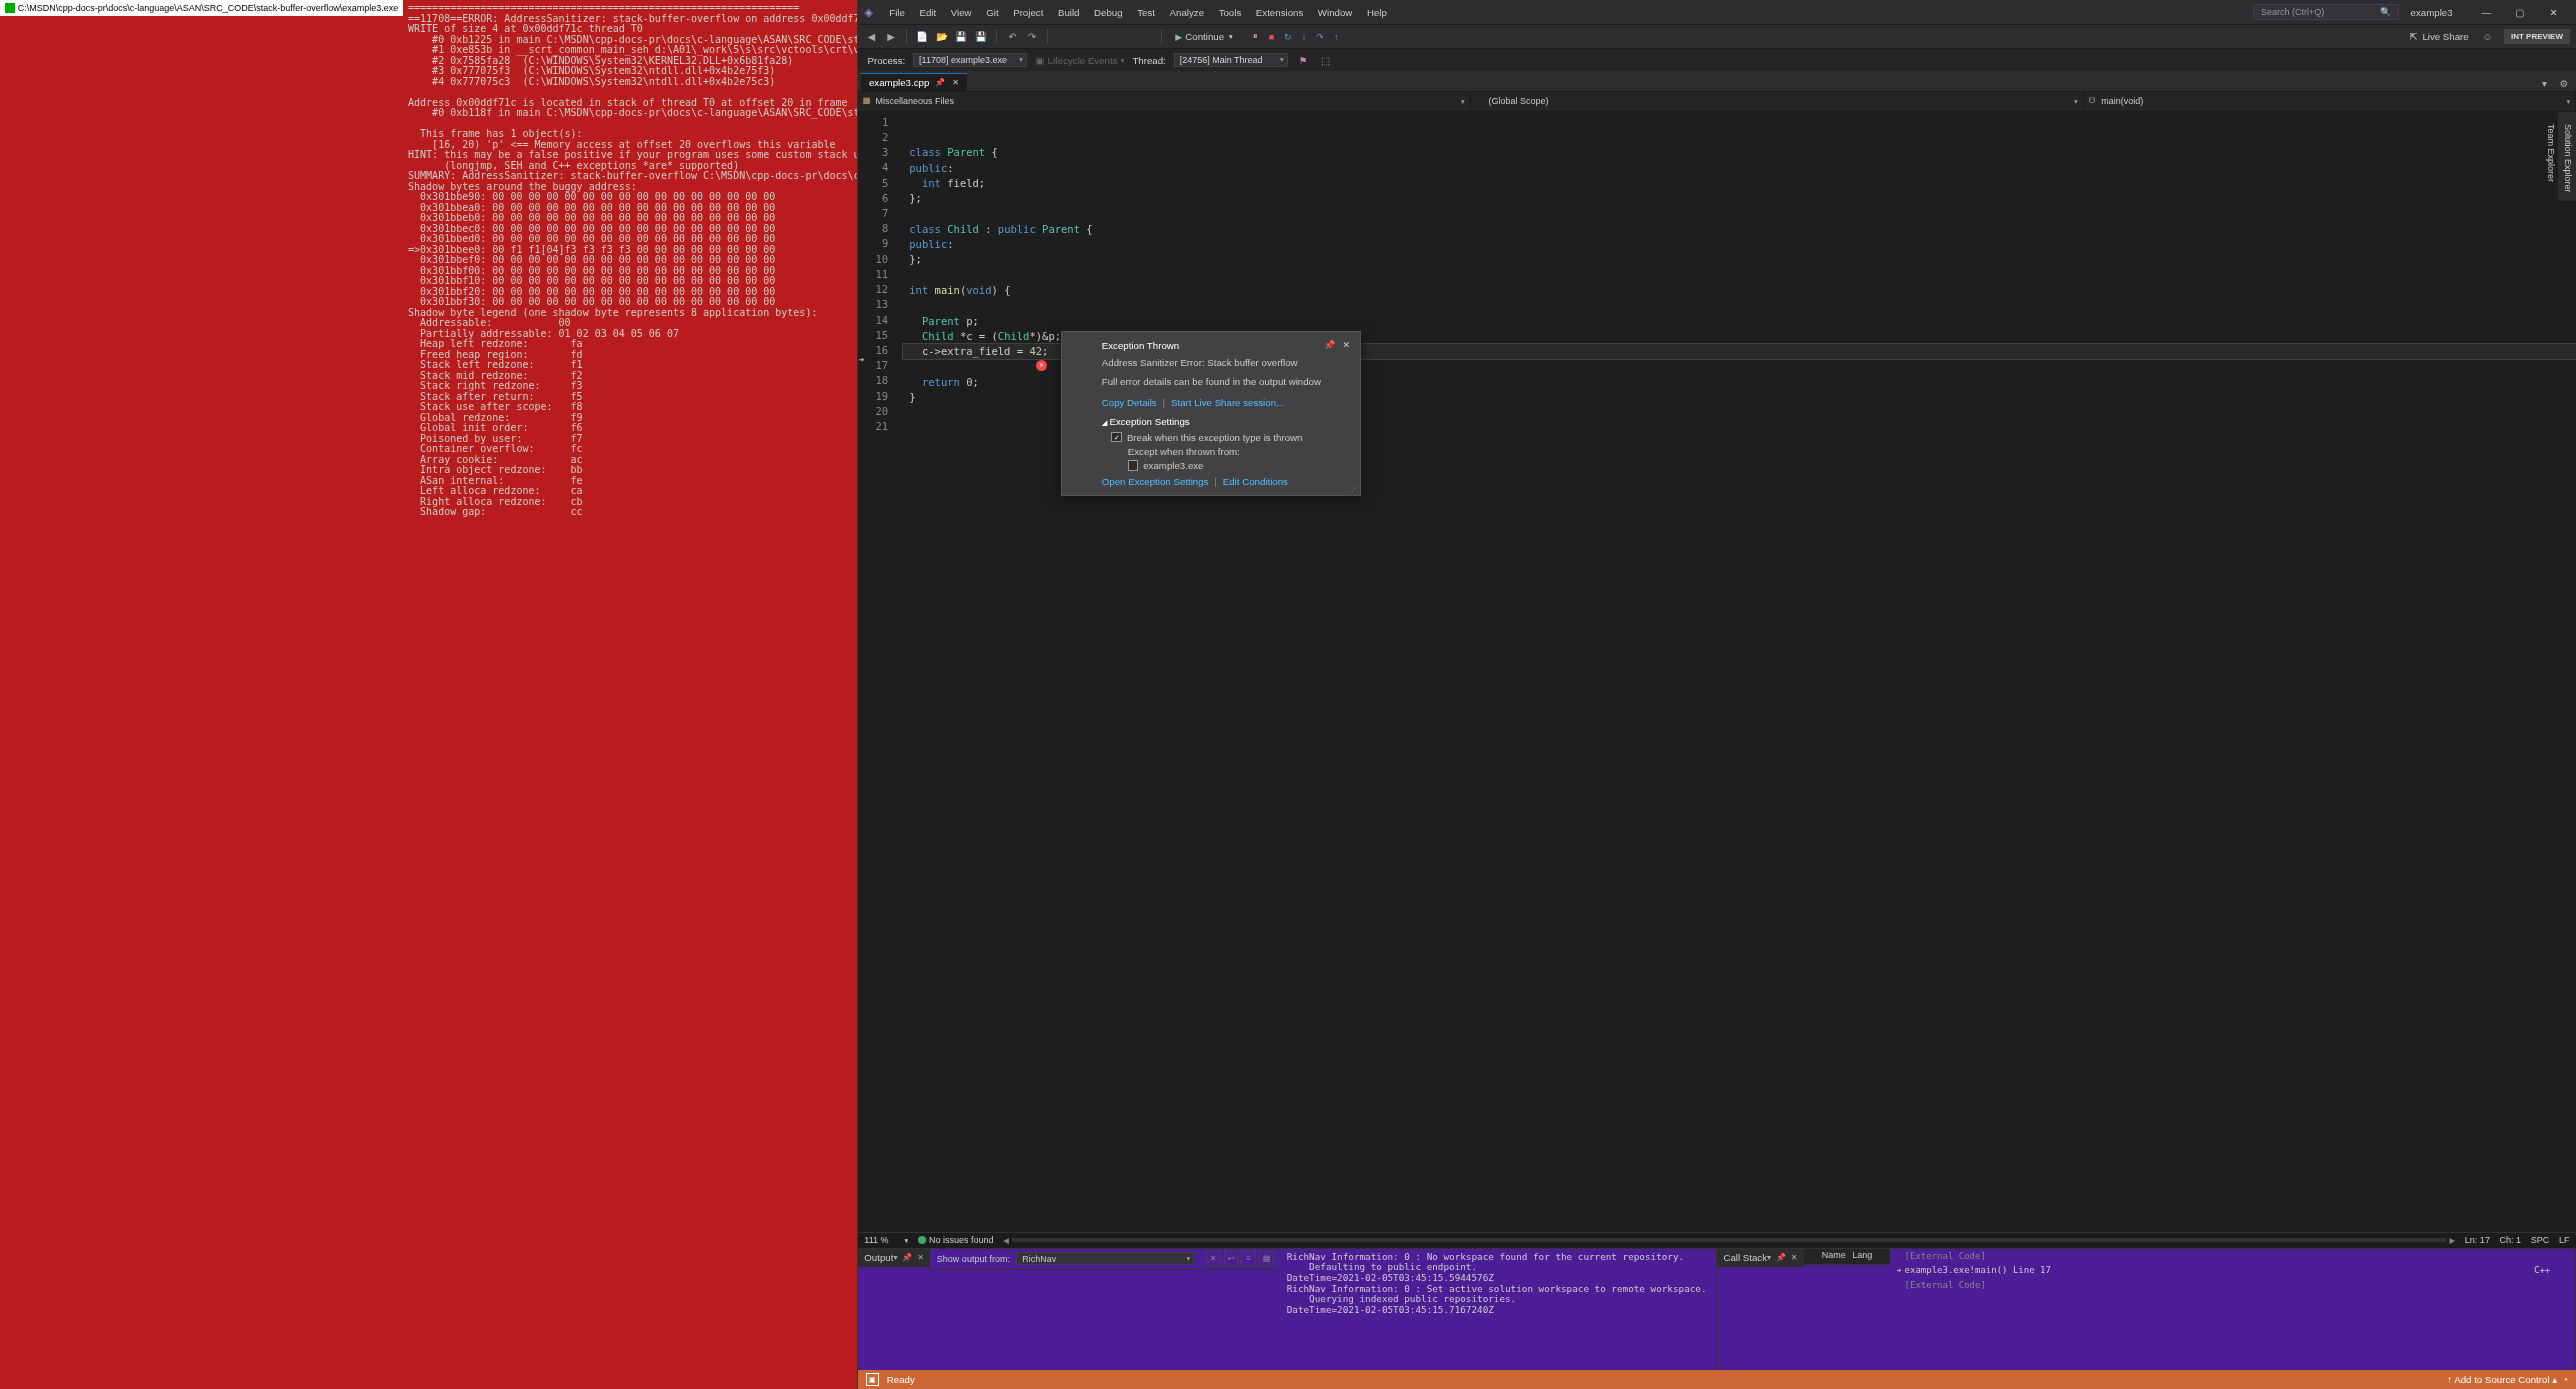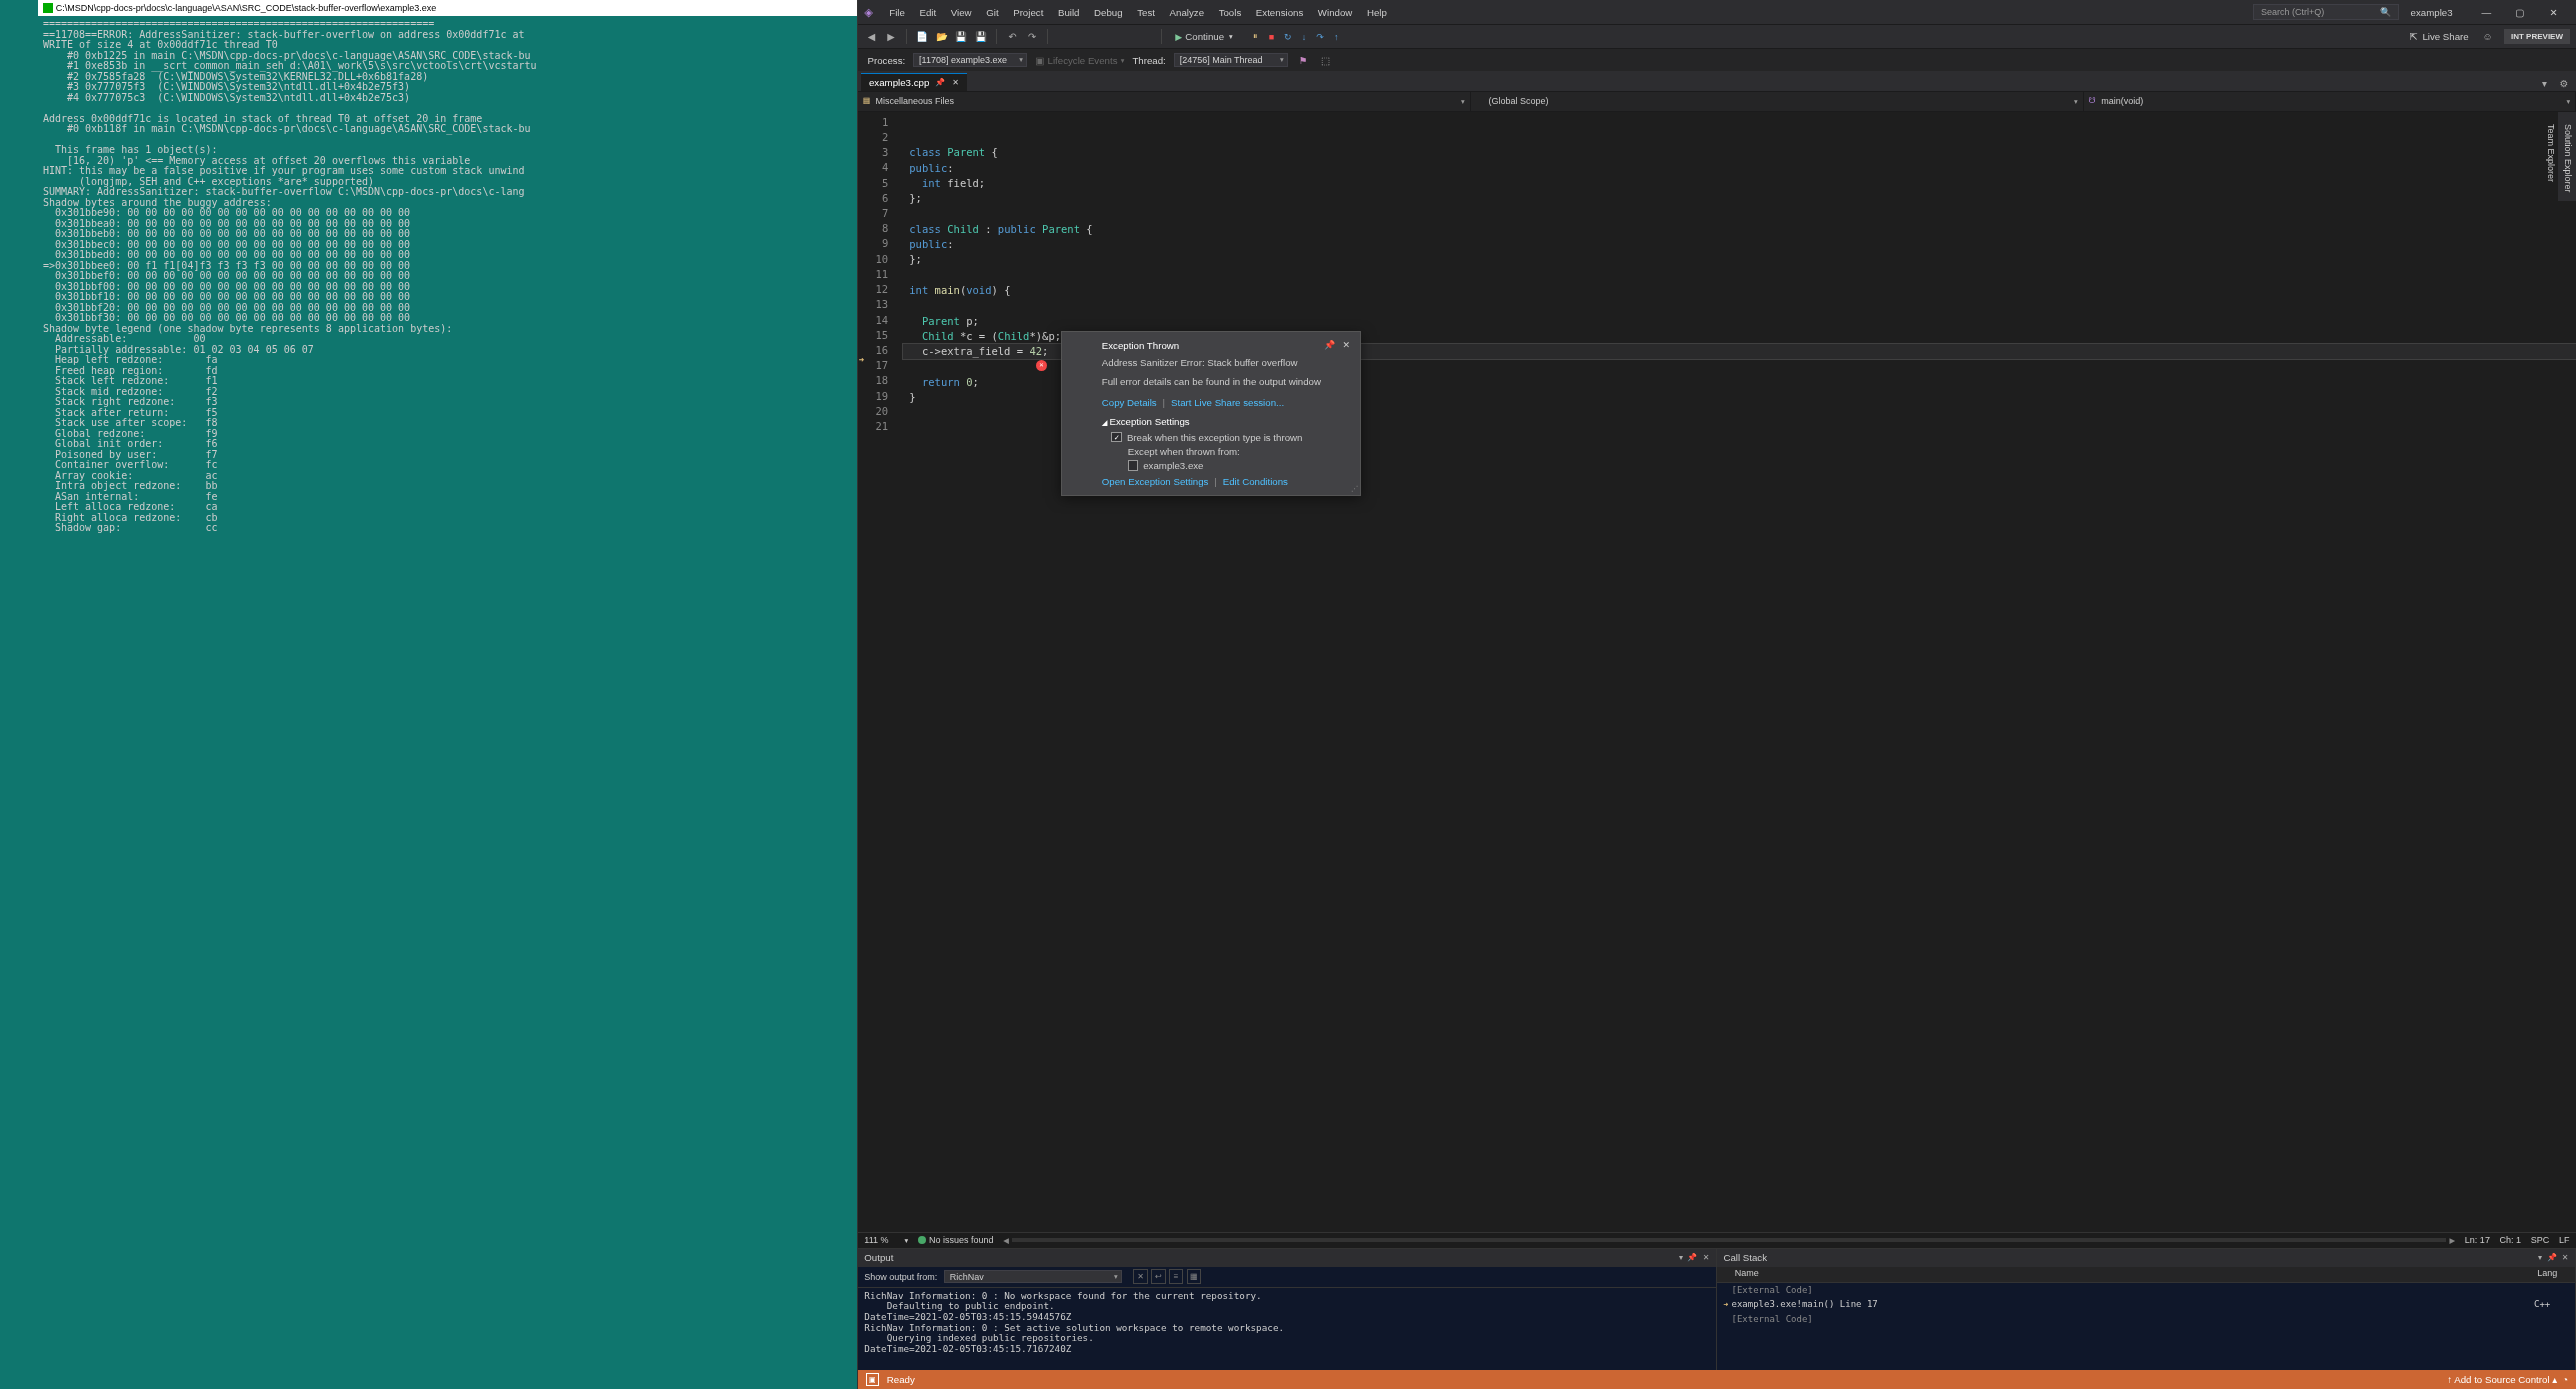--- a/index.html
+++ b/index.html
@@ -1,20 +1,20 @@
 <!DOCTYPE html>
 <html style="font-size:13px"><head>
 <meta charset="utf-8">
 <style>
 * { box-sizing: border-box; margin: 0; padding: 0; }
 body { font-family: "Segoe UI", sans-serif; font-size: 9.7px; background: #1e1e1e; color: #ccc; overflow: hidden; height: 100vh; display: flex; }
 .mono { font-family: Consolas, monospace; font-size: 10.5px; }
 
 
-.console-pane { width: 33.3%; background: #0f766e; display: flex; flex-direction: column; border-right: 0.8px solid #333; padding-left: 38px; }
+.console-pane { width: 33.3%; background: #b91c1c; display: flex; flex-direction: row; border-right: 0.8px solid #333; }
 .console-title { background: #fff; color: #000; padding: 1.6px 4.9px; font-size: 9px; display: flex; align-items: center; gap: 3.2px; height: 16px; }
 .console-title .ico { width: 9.7px; height: 9.7px; background: #0a0; display: inline-block; }
 .console-body { flex: 1; padding: 3.2px 4.9px; overflow: auto; white-space: pre; color: #ccc; line-height: 1.05; font-size: 10px; }
 
 
 .vs-pane { flex: 1; display: flex; flex-direction: column; background: #2d2d30; }
 .title-bar { height: 24px; background: #2d2d30; display: flex; align-items: center; padding: 0 6.5px; gap: 3.2px; }
 .vs-logo { color: #b084d9; font-size: 11.4px; margin-right: 6.5px; }
 .menu-bar { display: flex; gap: 1.6px; }
 .menu-item { padding: 3.2px 6.5px; color: #ccc; font-size: 9.7px; cursor: default; }
@@ -97,21 +97,21 @@
 
 
 .editor-status { height: 16px; background: #1c1c1c; border-top: 0.8px solid #333; display: flex; align-items: center; padding: 0 6.5px; font-size: 9px; color: #ccc; gap: 9.7px; }
 .editor-status .zoom { display: flex; align-items: center; gap: 16px; }
 .editor-status .right { margin-left: auto; display: flex; gap: 9.7px; }
 .issues { display: flex; align-items: center; gap: 3.2px; }
 .issues .dot { width: 8px; height: 8px; border-radius: 50%; background: #48a868; }
 
 
 .bottom-panels { height: 122px; display: flex; border-top: 0.8px solid #333; }
-.panel { flex: 1; display: flex; flex-direction: column; background: #0f172a; border-right: 0.8px solid #333; }
+.panel { flex: 1; display: flex; flex-direction: row; background: #4c1d95; border-right: 0.8px solid #333; }
 .panel-header { height: 18px; background: #2d2d30; display: flex; align-items: center; padding: 0 6.5px; font-size: 9.7px; }
 .panel-header .ph-right { margin-left: auto; display: flex; gap: 4.9px; color: #aaa; font-size: 8px; }
 .output-toolbar { height: 21px; display: flex; align-items: center; padding: 0 6.5px; gap: 6.5px; border-bottom: 0.8px solid #333; font-size: 9px; }
 .out-drop { background: #333337; border: 0.8px solid #3f3f46; padding: 0.8px 16px 0.8px 4.9px; min-width: 178px; position: relative; }
 .out-drop::after { content: "▾"; position: absolute; right: 3.2px; top: 1.6px; font-size: 7.3px; color: #999; }
 .out-icons { display: flex; gap: 3.2px; margin-left: 4.9px; }
 .out-i { width: 14.6px; height: 14.6px; border: 0.8px solid #444; display: flex; align-items: center; justify-content: center; font-size: 8px; color: #888; }
 .panel-body { flex: 1; overflow: auto; padding: 3.2px 6.5px; font-family: Consolas, monospace; font-size: 9.3px; white-space: pre; color: #ccc; line-height: 1.15; }
 
 

